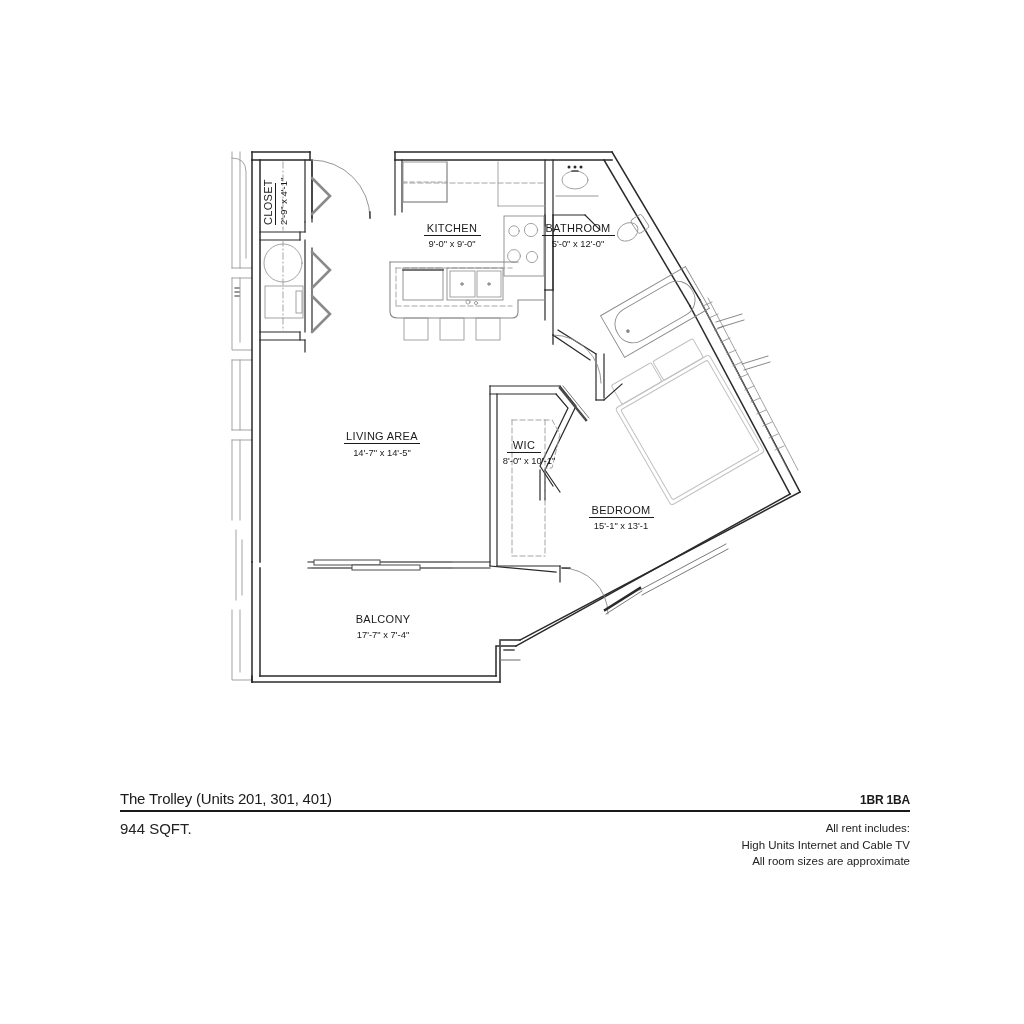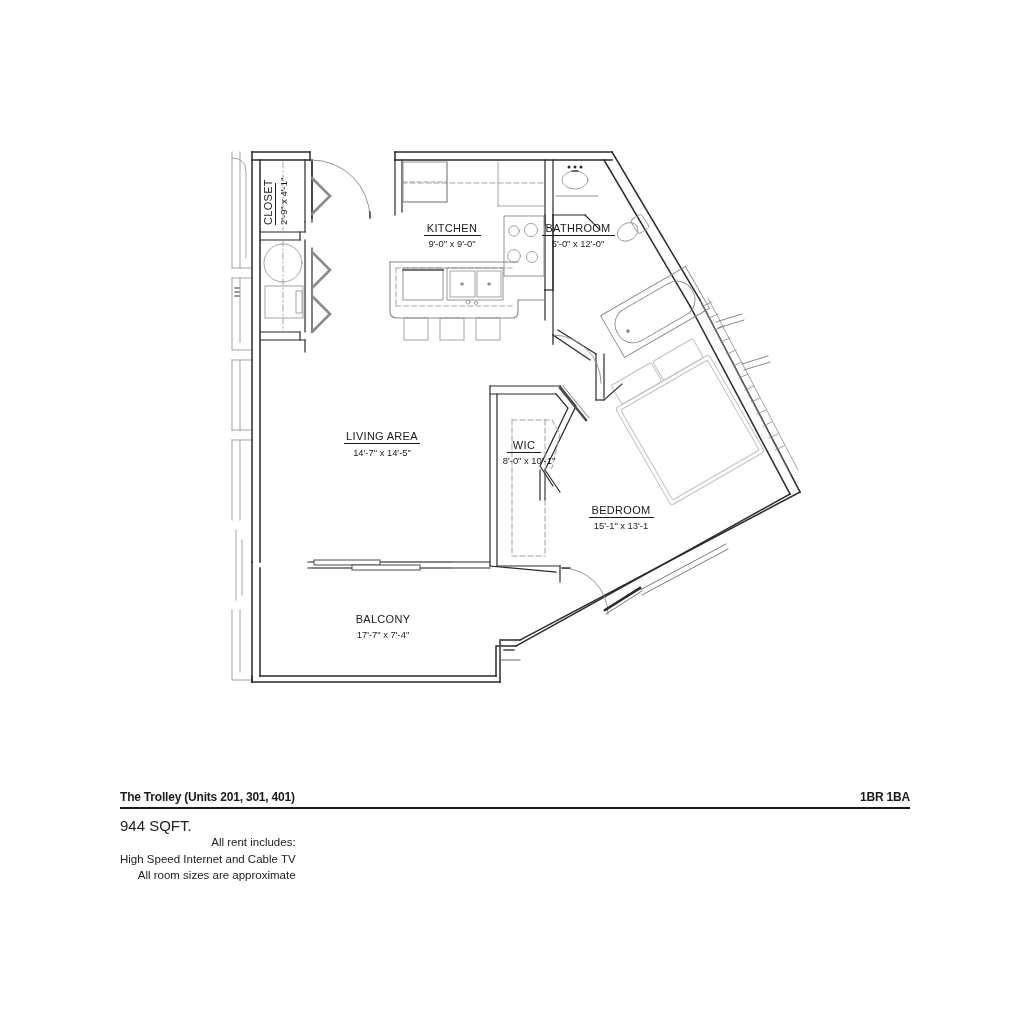--- a/index.html
+++ b/index.html
@@ -42,22 +42,22 @@
     top: 790px;
     width: 790px;
   }
   .footer-row-1 {
     display: flex;
     align-items: baseline;
     justify-content: space-between;
     padding-bottom: 3px;
   }
   .plan-title {
-    font-size: 12px;
-    font-weight: bold;
+    font-size: 15px;
+    font-weight: normal;
     color: #1a1a1a;
     letter-spacing: -0.2px;
     white-space: nowrap;
     text-align: right;
   }
   .plan-beds {
     font-size: 12px;
     font-weight: bold;
     color: #1a1a1a;
     letter-spacing: -0.2px;
@@ -66,21 +66,20 @@
   .rule {
     border-top: 2.5px solid #1a1a1a;
     width: 100%;
     height: 0;
     margin-bottom: 8px;
   }
   .footer-row-2 {
     display: flex;
     align-items: flex-start;
     justify-content: space-between;
-    flex-direction: column;
   }
   .plan-sqft {
     font-size: 15px;
     color: #222222;
     white-space: nowrap;
   }
   .includes {
     text-align: right;
     font-size: 11.5px;
     line-height: 1.45;
@@ -433,20 +432,20 @@
       <div class="plan-title">The Trolley (Units 201, 301, 401)</div>
       <div class="plan-beds">1BR 1BA</div>
     </div>
 
     <div class="rule"></div>
 
     <div class="footer-row-2">
       <div class="plan-sqft">944 SQFT.</div>
       <div class="includes">
         <div>All rent includes:</div>
-        <div>High Speed Internet and Cable TV</div>
+        <div>High Units Internet and Cable TV</div>
         <div>All room sizes are approximate</div>
       </div>
     </div>
 
   </div>
 
 </div>
 
 </body></html>

